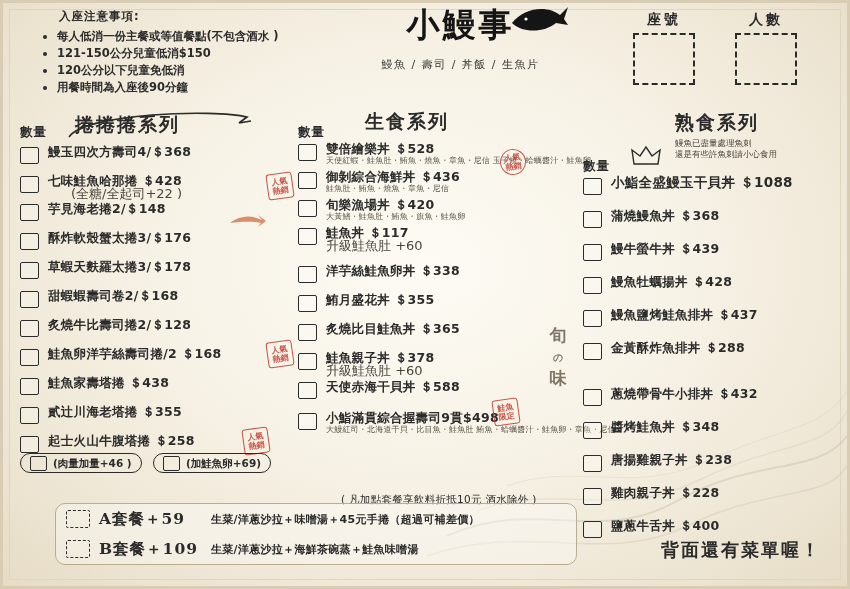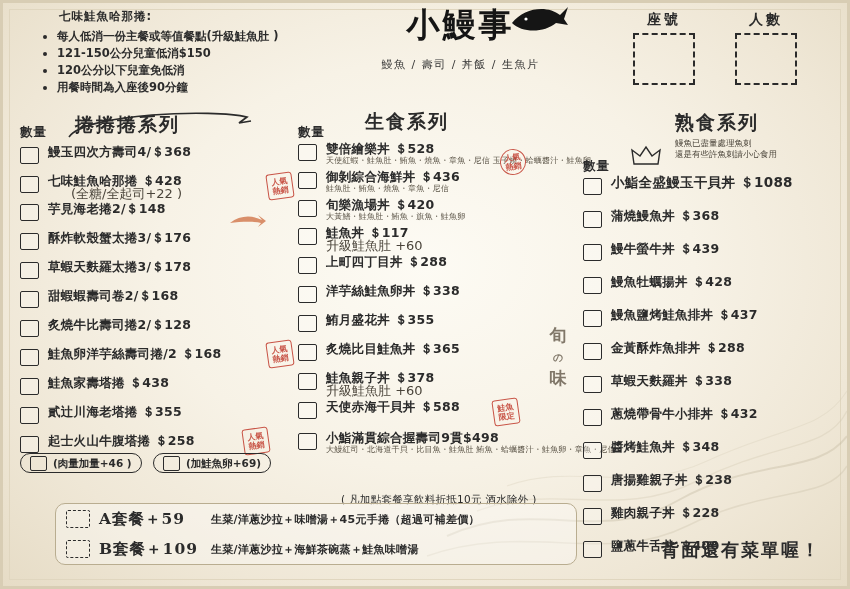--- a/index.html
+++ b/index.html
@@ -109,23 +109,23 @@
 <div id="sheet">
 
   <svg class="wave" viewBox="0 0 430 300">
     <path d="M30 250 C 120 210, 180 260, 260 215 S 400 190, 430 150" stroke="#b9ae94" stroke-width="2" fill="none"></path>
     <path d="M10 270 C 110 235, 190 280, 270 240 S 410 215, 430 180" stroke="#c5bba3" stroke-width="1.6" fill="none"></path>
     <path d="M60 225 C 140 195, 200 235, 280 195 S 410 165, 430 125" stroke="#cdc3ab" stroke-width="1.4" fill="none"></path>
     <path d="M90 200 C 160 175, 215 210, 290 175 S 405 145, 430 105" stroke="#d4cbb5" stroke-width="1.2" fill="none"></path>
   </svg>
 
   <div class="notice">
-    <div class="notice-title">七味鮭魚哈那捲:</div>
+    <div class="notice-title">入座注意事項:</div>
     <ul>
-      <li>每人低消一份主餐或等值餐點(升級鮭魚肚 )</li>
+      <li>每人低消一份主餐或等值餐點(不包含酒水 )</li>
       <li>121-150公分兒童低消$150</li>
       <li>120公分以下兒童免低消</li>
       <li>用餐時間為入座後90分鐘</li>
     </ul>
   </div>
 
   <div class="logo">
     <svg class="fish" width="60" height="36" viewBox="0 0 60 36">
       <path d="M2 20 C 14 4, 38 2, 50 12 L58 4 L54 16 L58 22 L46 20 C 34 30, 12 30, 2 20 Z" fill="#151515"></path>
       <circle cx="16" cy="16" r="1.6" fill="#fff"></circle>
@@ -278,26 +278,20 @@
       </div>
     <div class="rowgap" style="height:3px;"></div>
     <div class="row">
         <div class="chk"></div>
         <div class="txt">
           <div class="name">鮭魚丼 ＄117</div>
           <div class="sub2">升級鮭魚肚 +60</div>
         </div>
       </div>
     <div class="rowgap" style="height:3px;"></div>
-    <div class="row">
-        <div class="chk"></div>
-        <div class="txt">
-          <div class="name">上町四丁目丼 ＄288</div>
-        </div>
-      </div>
     <div class="rowgap"></div>
     <div class="row">
         <div class="chk"></div>
         <div class="txt">
           <div class="name">洋芋絲鮭魚卵丼 ＄338</div>
         </div>
       </div>
     <div class="rowgap"></div>
     <div class="row">
         <div class="chk"></div>
@@ -391,26 +385,20 @@
         </div>
       </div>
     <div class="rowgap" style="height:13px;"></div>
     <div class="row">
         <div class="chk"></div>
         <div class="txt">
           <div class="name">金黃酥炸魚排丼 ＄288</div>
         </div>
       </div>
     <div class="rowgap" style="height:13px;"></div>
-    <div class="row">
-        <div class="chk"></div>
-        <div class="txt">
-          <div class="name">草蝦天麩羅丼 ＄338</div>
-        </div>
-      </div>
     <div class="rowgap" style="height:13px;"></div>
     <div class="row">
         <div class="chk"></div>
         <div class="txt">
           <div class="name">蔥燒帶骨牛小排丼 ＄432</div>
         </div>
       </div>
     <div class="rowgap" style="height:13px;"></div>
     <div class="row">
         <div class="chk"></div>

